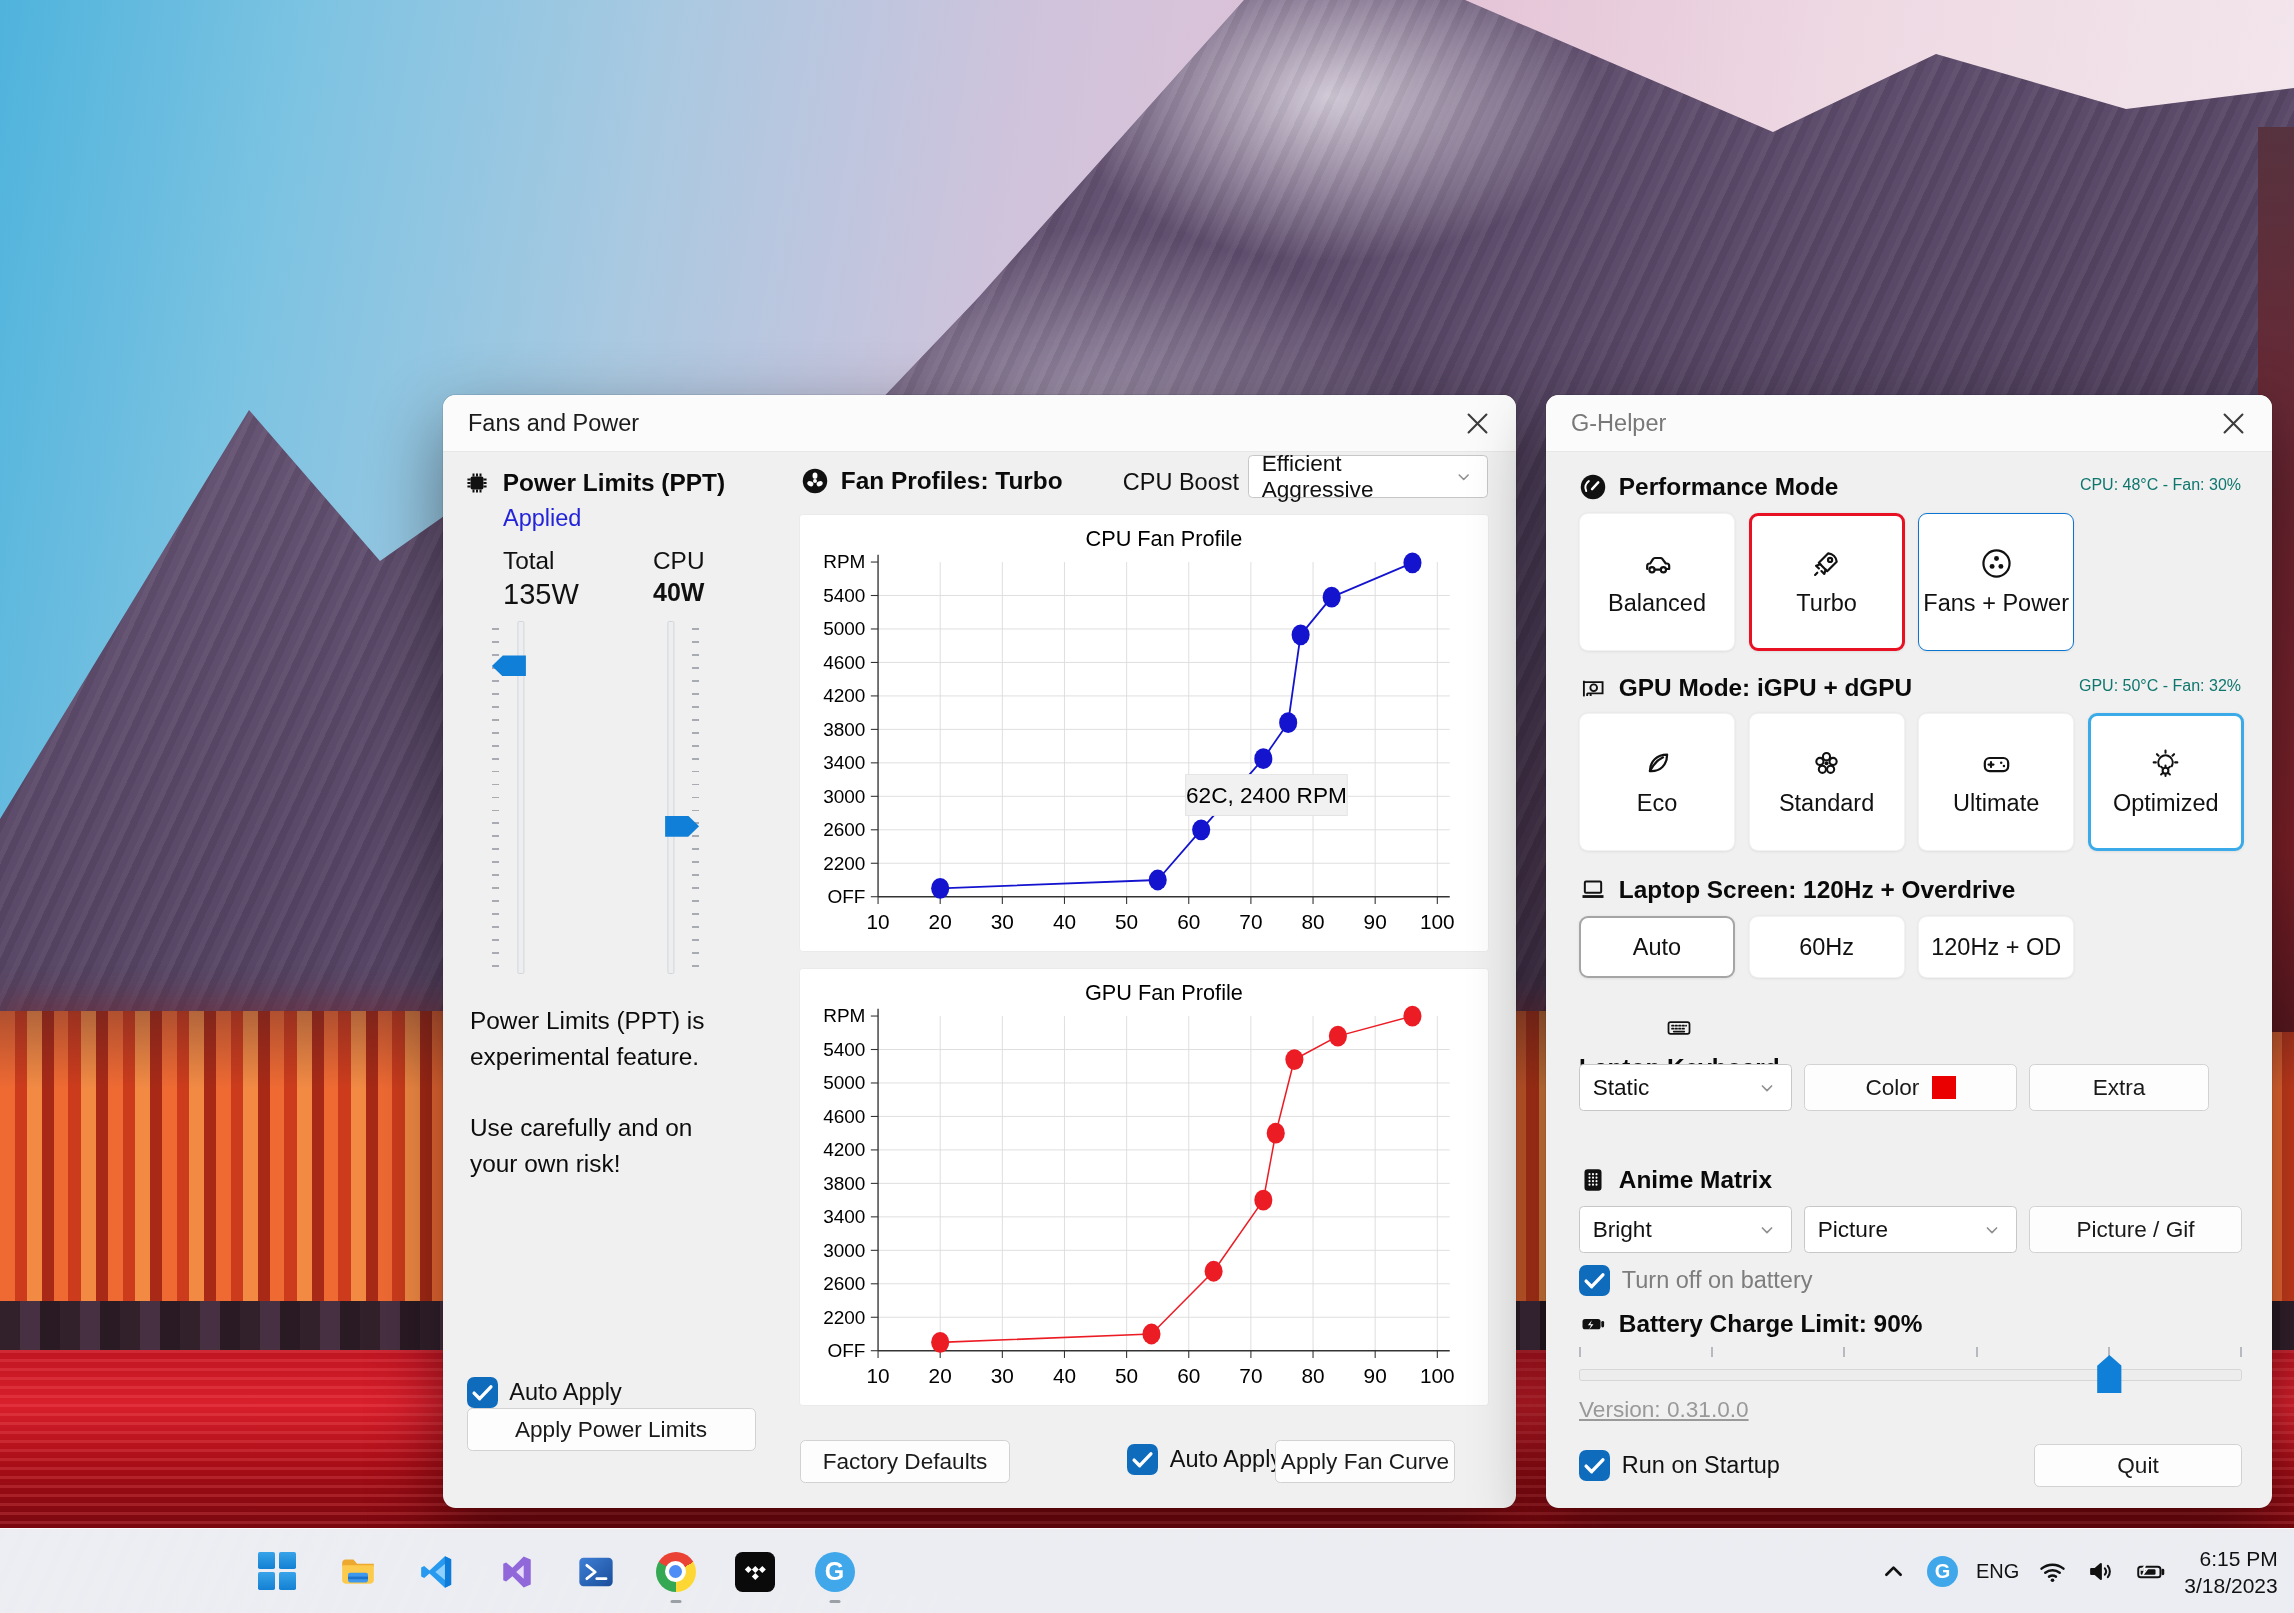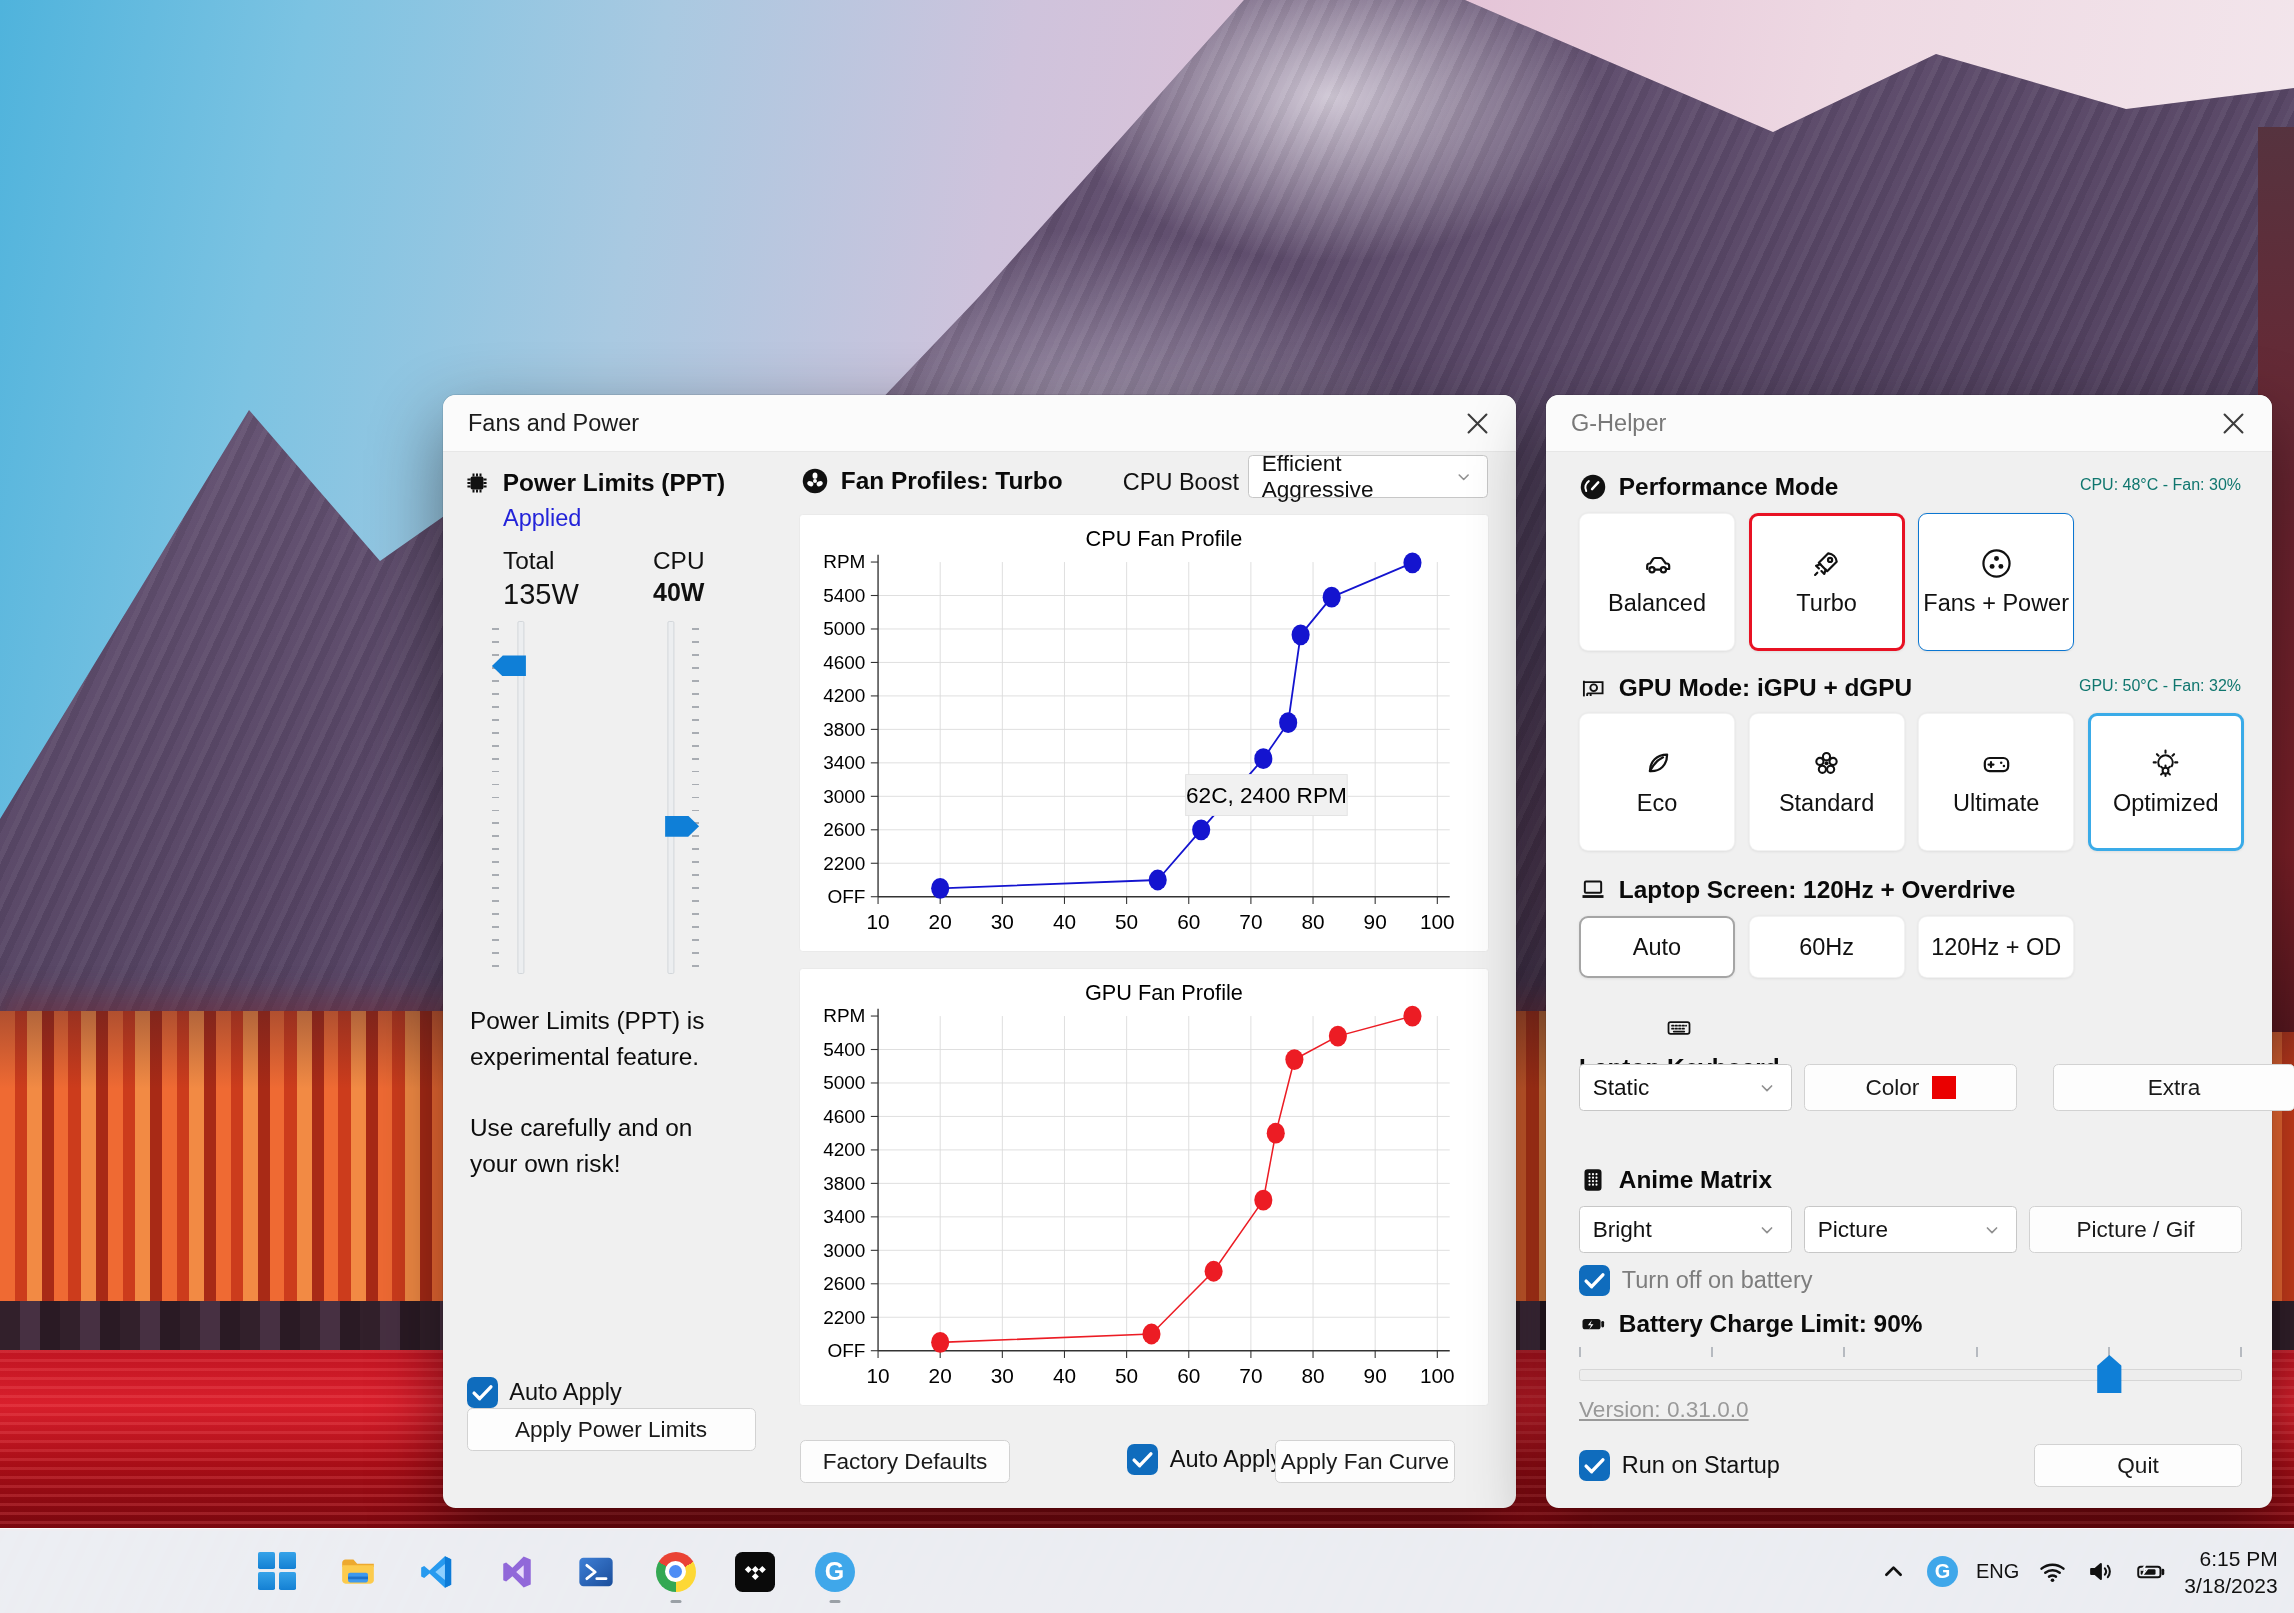--- a/index.html
+++ b/index.html
@@ -579,21 +579,21 @@
     <span class="chev icon">
         <svg viewBox="0 0 24 24" fill="none" stroke="#555" stroke-width="1.8" stroke-linecap="round" stroke-linejoin="round">
           <path d="M7 9.8l5 5 5-5"></path>
         </svg>
       </span>
   </div>
   <div class="btn" style="left:258px;top:669px;width:213px;height:47px;gap:12.7px;">
     <span>Color</span>
     <span id="color-swatch" style="width: 23.5px; height: 23.5px; display: inline-block; background: rgb(234, 0, 0);"></span>
   </div>
-  <div class="btn" style="left:483px;top:669px;width:242px;height:47px;margin-left:24px;">Extra</div>
+  <div class="btn" style="left:483px;top:669px;width:180px;height:47px;">Extra</div>
 
   <div class="sec-head" style="left:33px;top:771px;">
     <span class="hicon icon">
         <svg viewBox="0 0 24 24" fill="none" stroke="#111" stroke-width="1.6">
           <rect x="5.5" y="3.5" width="13" height="17" rx="2" fill="#111"></rect>
           <g fill="#fff" stroke="none">
             <circle cx="9" cy="7" r=".9"></circle>
             <circle cx="12" cy="7" r=".9"></circle>
             <circle cx="15" cy="7" r=".9"></circle>
             <circle cx="9" cy="10" r=".9"></circle>

